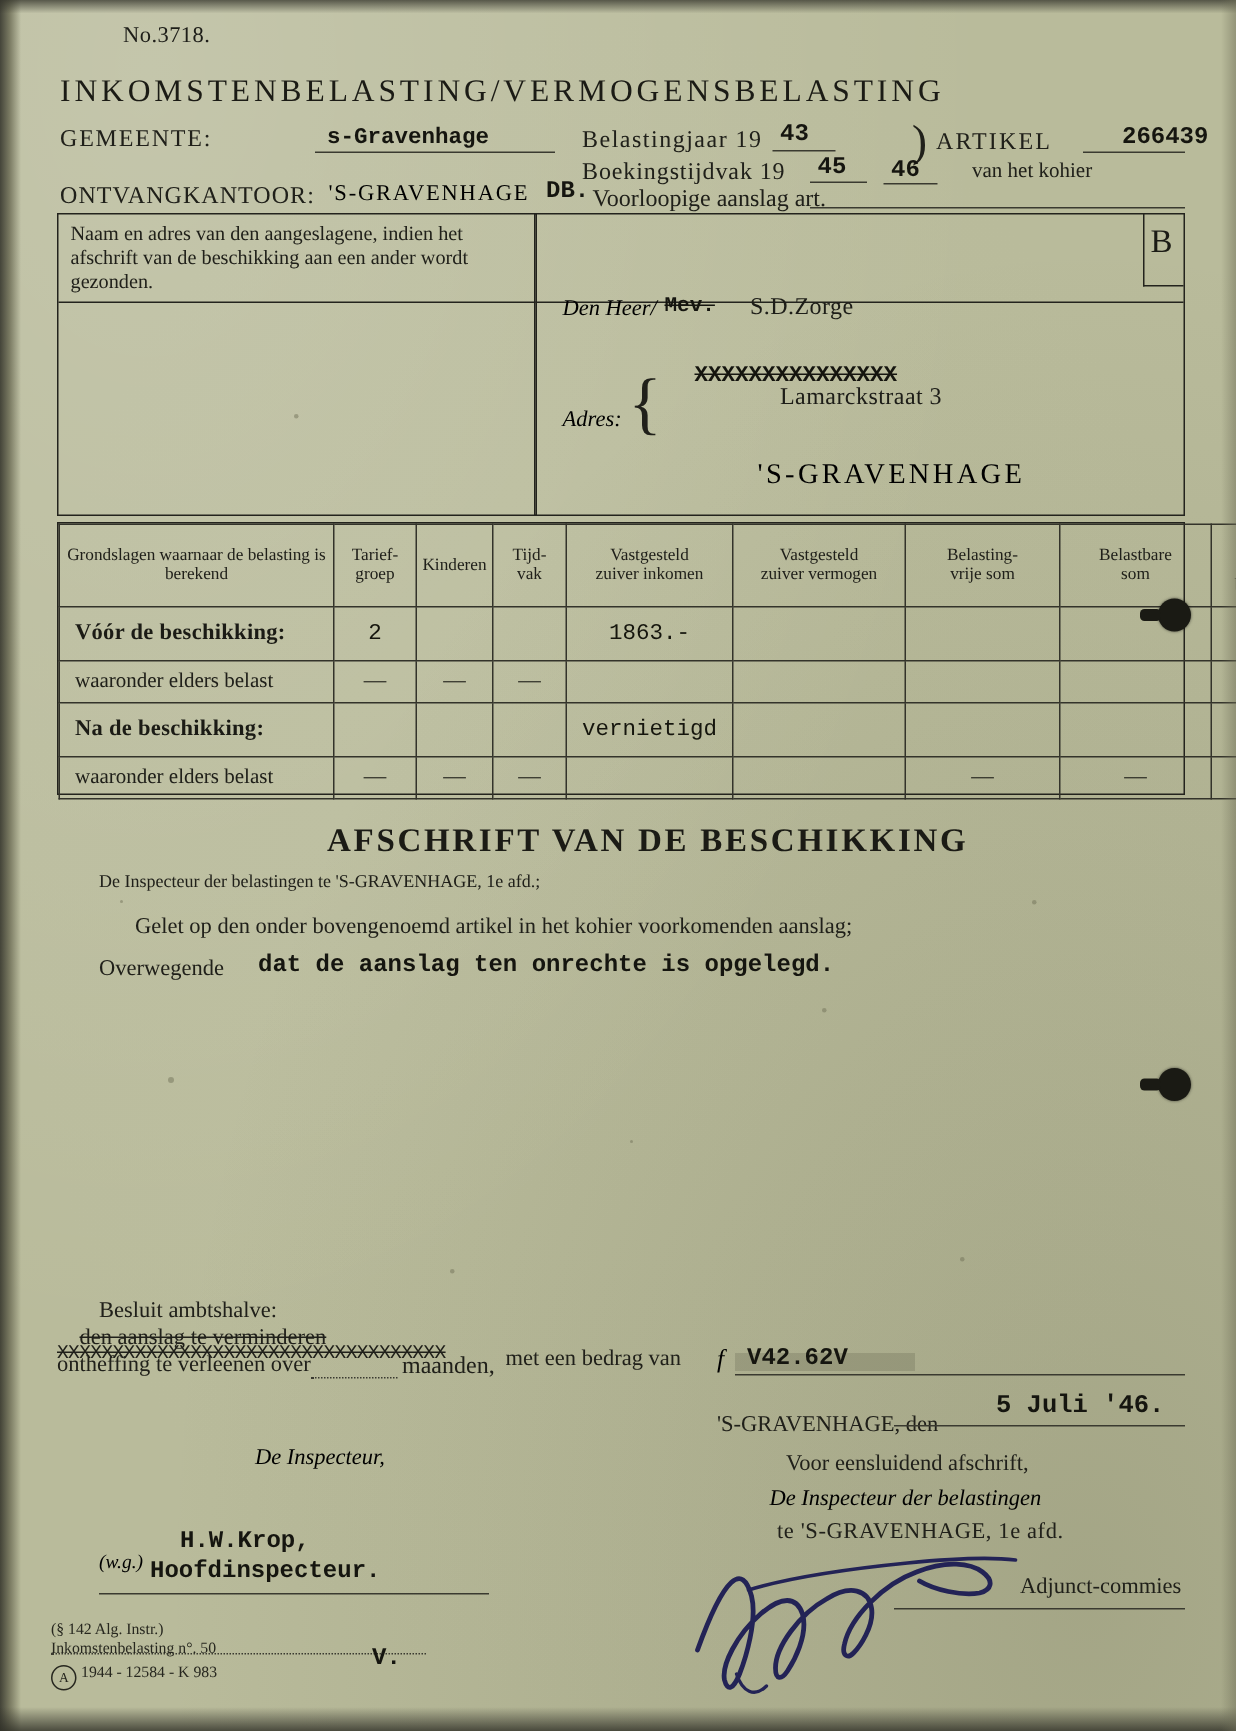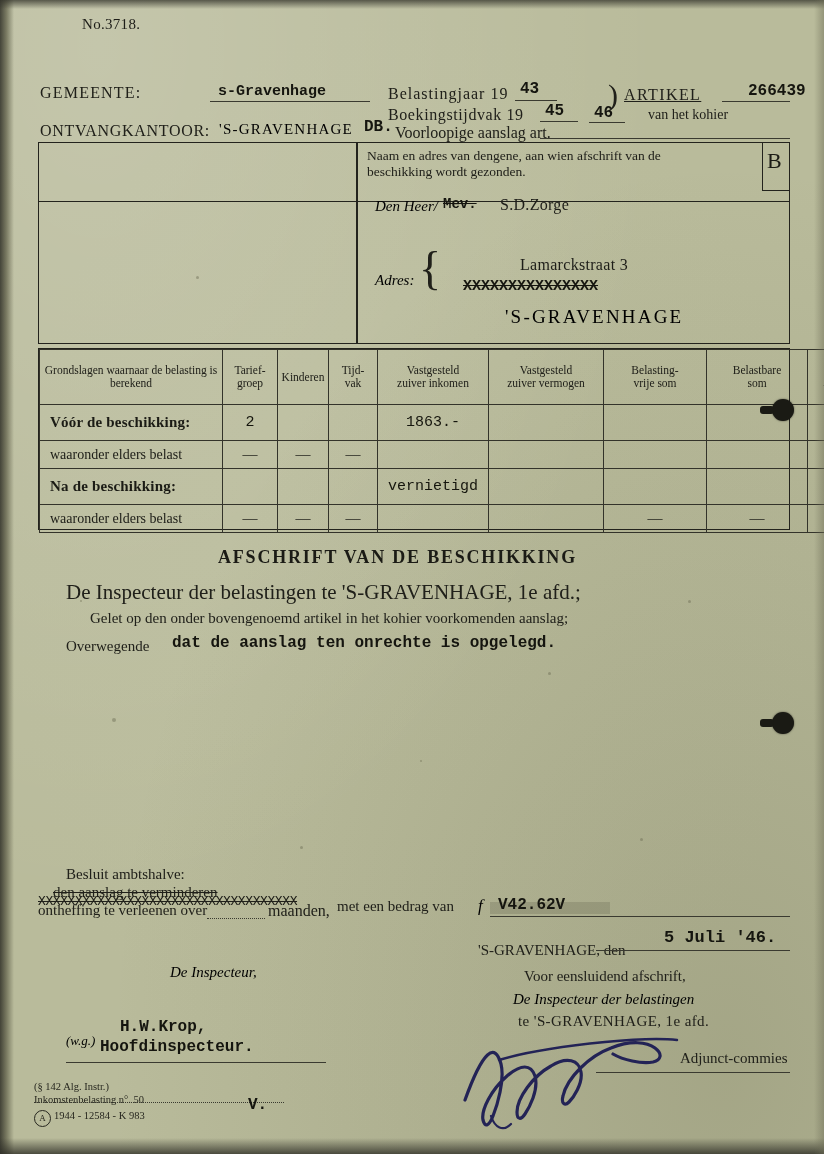--- a/index.html
+++ b/index.html
@@ -77,21 +77,21 @@
   .gemeente { position: absolute; left: 40px; top: 84px; letter-spacing: 1.2px; }
   .gemeente-val { position: absolute; left: 218px; top: 83px; font-size: 15px; }
   .gemeente-underline {
     position: absolute; left: 210px; top: 101px; width: 160px;
     border-bottom: 1px solid #3a3a30;
   }
   .belastingjaar { position: absolute; left: 388px; top: 85px; letter-spacing: 1px; }
   .belastingjaar-val { position: absolute; left: 520px; top: 80px; font-size: 16px; }
   .bj-underline { position: absolute; left: 515px; top: 100px; width: 42px; border-bottom: 1px solid #3a3a30; }
   .brace1 { position: absolute; left: 608px; top: 78px; font-size: 30px; color: #20201a; }
-  .artikel { position: absolute; left: 624px; top: 86px; letter-spacing: 1.4px; text-decoration: underline; }
+  .artikel { position: absolute; left: 624px; top: 86px; letter-spacing: 1.4px; }
   .artikel-val { position: absolute; left: 728px; top: 82px; font-size: 16px; margin-left: 20px; }
   .art-underline { position: absolute; left: 722px; top: 101px; width: 68px; border-bottom: 1px solid #3a3a30; }
   .boeking { position: absolute; left: 388px; top: 106px; letter-spacing: 0.6px; }
   .boek-val1 { position: absolute; left: 545px; top: 102px; font-size: 16px; }
   .boek-val2 { position: absolute; left: 594px; top: 104px; font-size: 16px; }
   .boek-u1 { position: absolute; left: 540px; top: 121px; width: 38px; border-bottom: 1px solid #3a3a30; }
   .boek-u2 { position: absolute; left: 589px; top: 122px; width: 36px; border-bottom: 1px solid #3a3a30; }
   .kohier { position: absolute; left: 648px; top: 107px; font-size: 14px; }
   .ontvang { position: absolute; left: 40px; top: 122px; letter-spacing: 0.7px; }
   .ontvang-val { position: absolute; left: 219px; top: 121px; font-size: 15px; letter-spacing: 1.2px; }
@@ -193,23 +193,23 @@
     content: "";
     position: absolute; left: -12px; top: 7px;
     width: 14px; height: 8px;
     background: #1a1a14;
     border-radius: 3px;
   }
 
   
   .sect-title {
     position: absolute; left: 218px; top: 547px;
-    font-size: 18px; letter-spacing: 1.8px; font-weight: bold; color: #1b1b15;
-  }
-  .line1 { position: absolute; left: 66px; top: 580px; font-size: 21px; }
+    font-size: 22px; letter-spacing: 1.8px; font-weight: bold; color: #1b1b15;
+  }
+  .line1 { position: absolute; left: 66px; top: 580px; font-size: 12px; }
   .line2 { position: absolute; left: 66px; top: 610px; font-size: 15px; margin-left: 24px; }
   .line3 { position: absolute; left: 66px; top: 638px; font-size: 15px; }
   .overweg-val { position: absolute; left: 172px; top: 634px; font-size: 16px; }
 
   
   .besluit { position: absolute; left: 66px; top: 866px; font-size: 15px; }
   .strikeline {
     position: absolute; left: 38px; top: 884px; font-size: 15px;
     width: 440px;
     color: #20201a;
@@ -264,20 +264,21 @@
   }
 </style>
 </head>
 <body>
 
 <div class="page">
 
   <div class="content">
 
     <div class="docno ink typed">No.3718.</div>
+    <div class="maintitle">INKOMSTENBELASTING/VERMOGENSBELASTING</div>
 
     <div class="gemeente lbl">GEMEENTE:</div>
     <div class="gemeente-val typed-b">s-Gravenhage</div>
     <div class="gemeente-underline"></div>
 
     <div class="belastingjaar lbl">Belastingjaar 19</div>
     <div class="belastingjaar-val typed-b">43</div>
     <div class="bj-underline"></div>
 
     <div class="brace1">)</div>
@@ -292,37 +293,37 @@
     <div class="boek-u2"></div>
     <div class="kohier lbl">van het kohier</div>
 
     <div class="ontvang lbl">ONTVANGKANTOOR:</div>
     <div class="ontvang-val">'S-GRAVENHAGE</div>
     <div class="dbdot typed-b">DB.</div>
     <div class="voorl lbl">Voorloopige aanslag art.</div>
     <div class="voorl-underline"></div>
 
     <div class="box-left">
+      <div class="hdr">Naam en adres van den aangeslagene, indien het afschrift van de beschikking aan een ander wordt gezonden.</div>
       <div class="divider"></div>
     </div>
 
     <div class="box-right">
-      <div class="hdr">Naam en adres van dengene, aan wien afschrift van de beschikking wordt gezonden.</div>
       <div class="divider"></div>
     </div>
     <div class="bbox"></div>
     <div class="bletter">B</div>
 
     <div class="denheer">Den Heer/</div>
     <div class="denheer-strike typed-b" style="text-decoration: line-through;">Mev.</div>
     <div class="name-val typed">S.D.Zorge</div>
 
     <div class="adres-lbl">Adres:</div>
     <div class="adres-brace">{</div>
-    <div class="xstrike typed-b" style="text-decoration: line-through; margin-top: 36px;">XXXXXXXXXXXXXXX</div>
+    <div class="xstrike typed-b" style="text-decoration: line-through;">XXXXXXXXXXXXXXX</div>
     <div class="street typed">Lamarckstraat 3</div>
     <div class="city">'S-GRAVENHAGE</div>
 
     <div class="table">
       <table class="tbl">
         <thead>
           <tr>
             <td style="width:176px">Grondslagen waarnaar de belasting is berekend</td>
             <td style="width:48px">Tarief-<br>groep</td>
             <td style="width:44px">Kinderen</td>

